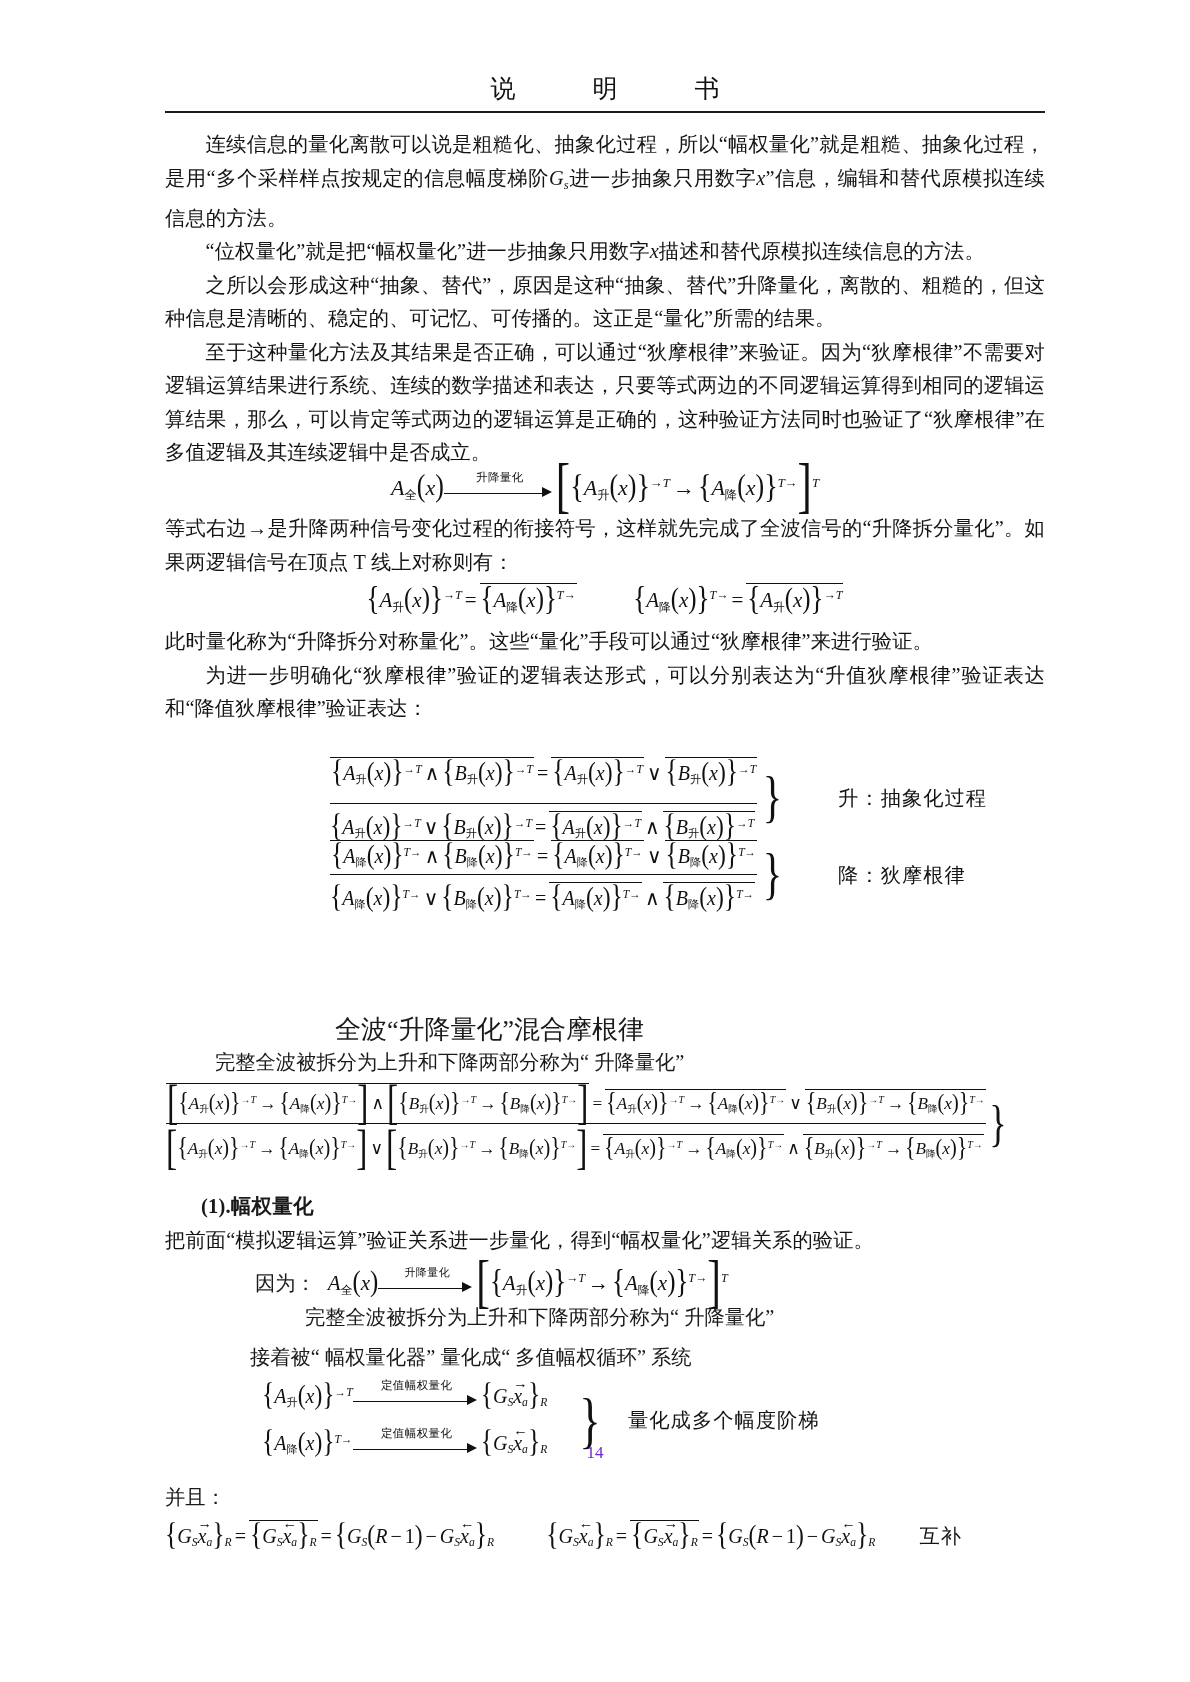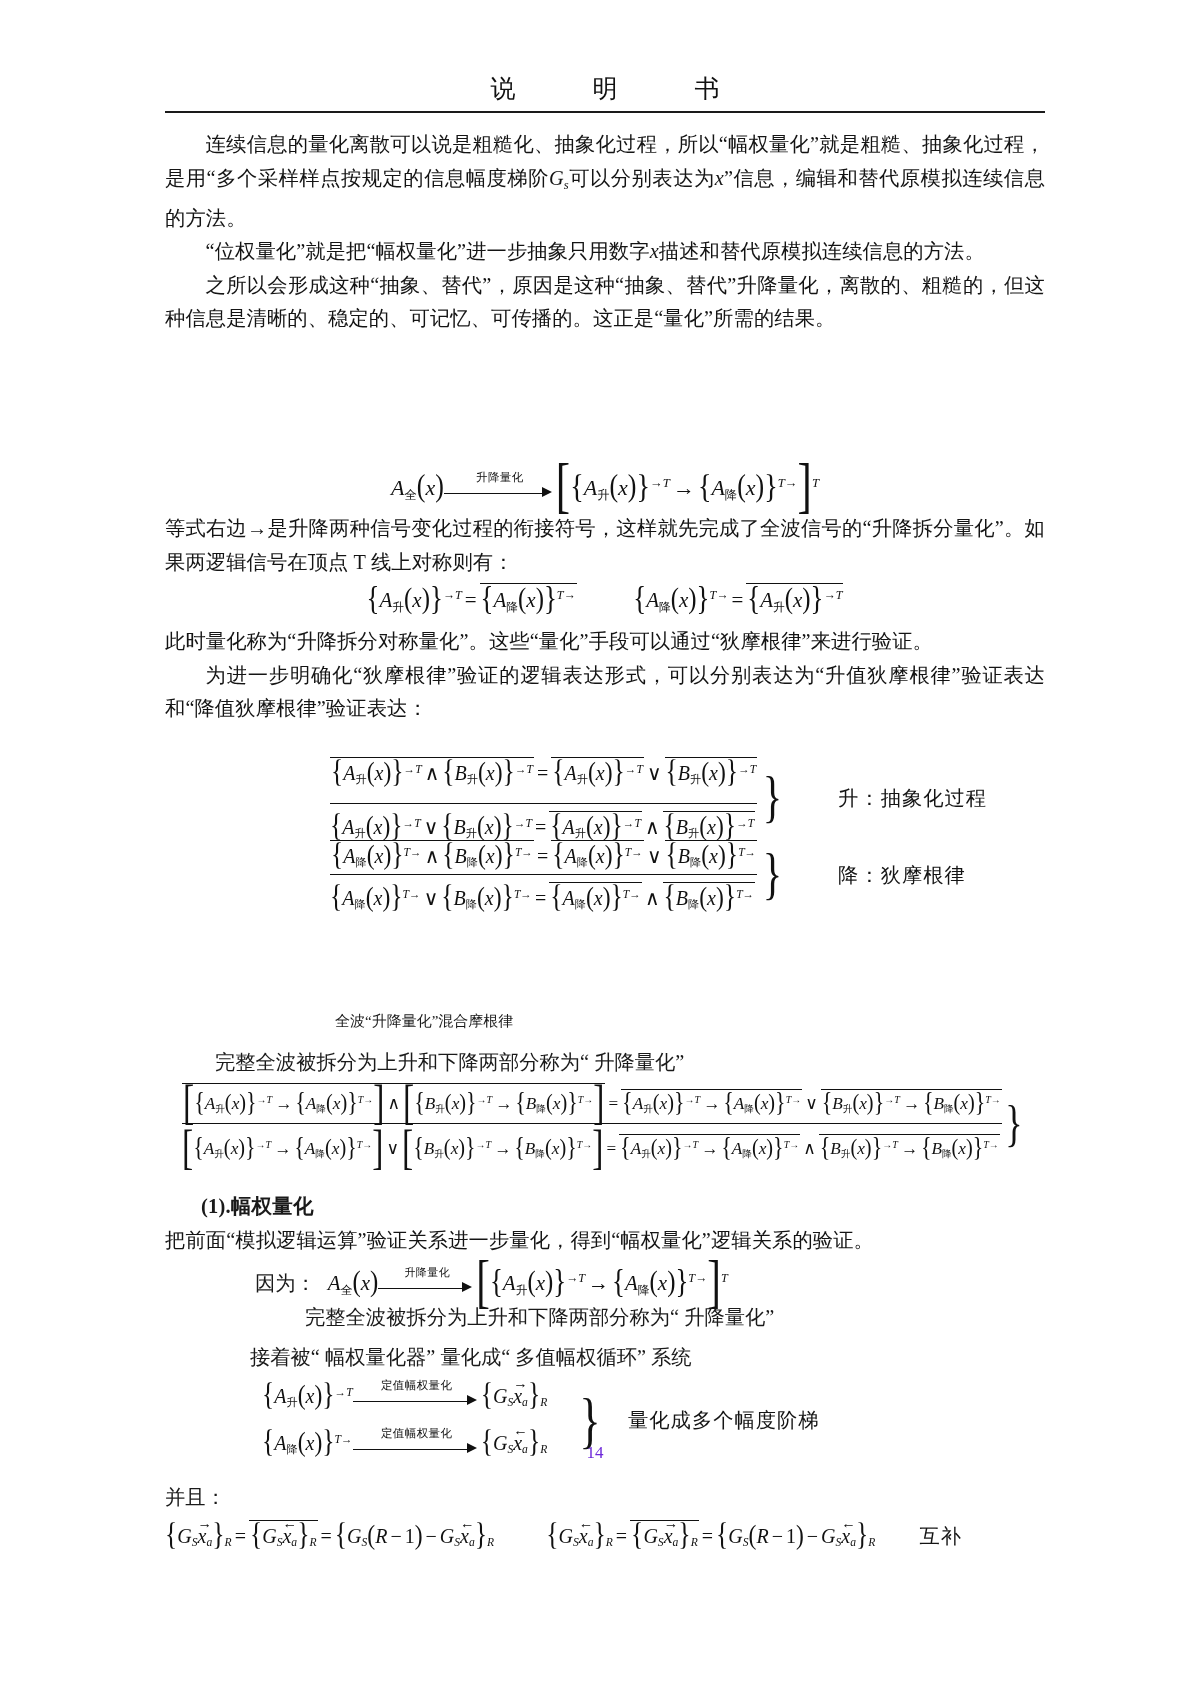--- a/index.html
+++ b/index.html
@@ -160,26 +160,27 @@
 
 <div class="page">
 
   <div class="header">
     <div class="header-title">说　明　书</div>
     <div class="header-rule"></div>
   </div>
 
   <div class="content">
 
-    <p class="para indent"><span>连续信息的量化离散可以说是粗糙化、抽象化过程，所以“幅权量化”就是粗糙、抽象化过程，是用“多个采样样点按规定的信息幅度梯阶</span><span class="it">G</span><span class="it sub">s</span><span>可以分别表达为</span><span class="it">x</span><span>”信息，编辑和替代原模拟连续信息的方法。</span></p>
+    <p class="para indent"><span>连续信息的量化离散可以说是粗糙化、抽象化过程，所以“幅权量化”就是粗糙、抽象化过程，是用“多个采样样点按规定的信息幅度梯阶</span><span class="it">G</span><span class="it sub">s</span><span>进一步抽象只用数字</span><span class="it">x</span><span>”信息，编辑和替代原模拟连续信息的方法。</span></p>
 
     <p class="para indent"><span>“位权量化”就是把“幅权量化”进一步抽象只用数字</span><span class="it">x</span><span>描述和替代原模拟连续信息的方法。</span></p>
 
     <p class="para indent">之所以会形成这种“抽象、替代”，原因是这种“抽象、替代”升降量化，离散的、粗糙的，但这种信息是清晰的、稳定的、可记忆、可传播的。这正是“量化”所需的结果。</p>
 
+    <p class="para indent">至于这种量化方法及其结果是否正确，可以通过“狄摩根律”来验证。因为“狄摩根律”不需要对逻辑运算结果进行系统、连续的数学描述和表达，只要等式两边的不同逻辑运算得到相同的逻辑运算结果，那么，可以肯定等式两边的逻辑运算是正确的，这种验证方法同时也验证了“狄摩根律”在多值逻辑及其连续逻辑中是否成立。</p>
   </div>
 
   <div class="abs fcenter" style="left:165px; top:465px; width:880px;">
     <span class="math" style="font-size:22px;">
       <span class="mi">A</span><span class="msub">全</span><span class="paren">(</span><span class="mi">x</span><span class="paren">)</span><span class="arrowlab"><span class="lbl">升降量化</span><span class="shaft"></span><span class="head"></span></span><span class="bigbrk">[</span><span class="brace">{</span><span class="mi">A</span><span class="msub">升</span><span class="paren">(</span><span class="mi">x</span><span class="paren">)</span><span class="brace">}</span><span class="msup">→T</span><span class="op">→</span><span class="brace">{</span><span class="mi">A</span><span class="msub">降</span><span class="paren">(</span><span class="mi">x</span><span class="paren">)</span><span class="brace">}</span><span class="msup">T→</span><span class="bigbrk">]</span><span class="msup">T</span>
     </span>
   </div>
 
   <div class="abs" style="left:165px; top:512px; width:880px;">
     <p class="para">等式右边→是升降两种信号变化过程的衔接符号，这样就先完成了全波信号的“升降拆分量化”。如果两逻辑信号在顶点 T 线上对称则有：</p>
@@ -242,27 +243,27 @@
       </td>
       <td style="vertical-align:middle;padding-left:52px;">
         <span class="grouplabel">降：狄摩根律</span>
       </td>
     </tr>
         </tbody>
       </table>
   </div>
 
   <div class="abs" style="left:335px; top:1012px;">
-    <span class="para" style="font-size:15px;">全波“升降量化”混合摩根律</span>
+    <span class="para" style="font-size:26px;">全波“升降量化”混合摩根律</span>
   </div>
   <div class="abs" style="left:215px; top:1048px;">
     <span class="para" style="font-size:20.3px;">完整全波被拆分为上升和下降两部分称为“ 升降量化”</span>
   </div>
 
-  <div class="abs" style="left:166px; top:1083px;margin-left:16px;">
+  <div class="abs" style="left:166px; top:1083px;">
     <table style="border-collapse:collapse;">
         <tbody>
           <tr>
       <td style="vertical-align:middle;padding:0;">
         <div class="eqgroup">
           <div class="eqrow math" style="font-size:17.2px; padding-bottom:4px; border-bottom:1.3px solid #111;">
             <span class="ovl"><span class="bigbrk">[</span><span class="brace">{</span><span class="mi">A</span><span class="msub">升</span><span class="paren">(</span><span class="mi">x</span><span class="paren">)</span><span class="brace">}</span><span class="msup">→T</span><span class="op">→</span><span class="brace">{</span><span class="mi">A</span><span class="msub">降</span><span class="paren">(</span><span class="mi">x</span><span class="paren">)</span><span class="brace">}</span><span class="msup">T→</span><span class="bigbrk">]</span><span class="op">∧</span><span class="bigbrk">[</span><span class="brace">{</span><span class="mi">B</span><span class="msub">升</span><span class="paren">(</span><span class="mi">x</span><span class="paren">)</span><span class="brace">}</span><span class="msup">→T</span><span class="op">→</span><span class="brace">{</span><span class="mi">B</span><span class="msub">降</span><span class="paren">(</span><span class="mi">x</span><span class="paren">)</span><span class="brace">}</span><span class="msup">T→</span><span class="bigbrk">]</span></span><span class="op">=</span><span class="ovl"><span class="brace">{</span><span class="mi">A</span><span class="msub">升</span><span class="paren">(</span><span class="mi">x</span><span class="paren">)</span><span class="brace">}</span><span class="msup">→T</span><span class="op">→</span><span class="brace">{</span><span class="mi">A</span><span class="msub">降</span><span class="paren">(</span><span class="mi">x</span><span class="paren">)</span><span class="brace">}</span><span class="msup">T→</span></span><span class="op">∨</span><span class="ovl"><span class="brace">{</span><span class="mi">B</span><span class="msub">升</span><span class="paren">(</span><span class="mi">x</span><span class="paren">)</span><span class="brace">}</span><span class="msup">→T</span><span class="op">→</span><span class="brace">{</span><span class="mi">B</span><span class="msub">降</span><span class="paren">(</span><span class="mi">x</span><span class="paren">)</span><span class="brace">}</span><span class="msup">T→</span></span>
           </div>
           <div class="eqrow math" style="font-size:17.2px; padding-top:6px;">
             <span class="bigbrk">[</span><span class="brace">{</span><span class="mi">A</span><span class="msub">升</span><span class="paren">(</span><span class="mi">x</span><span class="paren">)</span><span class="brace">}</span><span class="msup">→T</span><span class="op">→</span><span class="brace">{</span><span class="mi">A</span><span class="msub">降</span><span class="paren">(</span><span class="mi">x</span><span class="paren">)</span><span class="brace">}</span><span class="msup">T→</span><span class="bigbrk">]</span><span class="op">∨</span><span class="bigbrk">[</span><span class="brace">{</span><span class="mi">B</span><span class="msub">升</span><span class="paren">(</span><span class="mi">x</span><span class="paren">)</span><span class="brace">}</span><span class="msup">→T</span><span class="op">→</span><span class="brace">{</span><span class="mi">B</span><span class="msub">降</span><span class="paren">(</span><span class="mi">x</span><span class="paren">)</span><span class="brace">}</span><span class="msup">T→</span><span class="bigbrk">]</span><span class="op">=</span><span class="ovl"><span class="brace">{</span><span class="mi">A</span><span class="msub">升</span><span class="paren">(</span><span class="mi">x</span><span class="paren">)</span><span class="brace">}</span><span class="msup">→T</span><span class="op">→</span><span class="brace">{</span><span class="mi">A</span><span class="msub">降</span><span class="paren">(</span><span class="mi">x</span><span class="paren">)</span><span class="brace">}</span><span class="msup">T→</span></span><span class="op">∧</span><span class="ovl"><span class="brace">{</span><span class="mi">B</span><span class="msub">升</span><span class="paren">(</span><span class="mi">x</span><span class="paren">)</span><span class="brace">}</span><span class="msup">→T</span><span class="op">→</span><span class="brace">{</span><span class="mi">B</span><span class="msub">降</span><span class="paren">(</span><span class="mi">x</span><span class="paren">)</span><span class="brace">}</span><span class="msup">T→</span></span>

